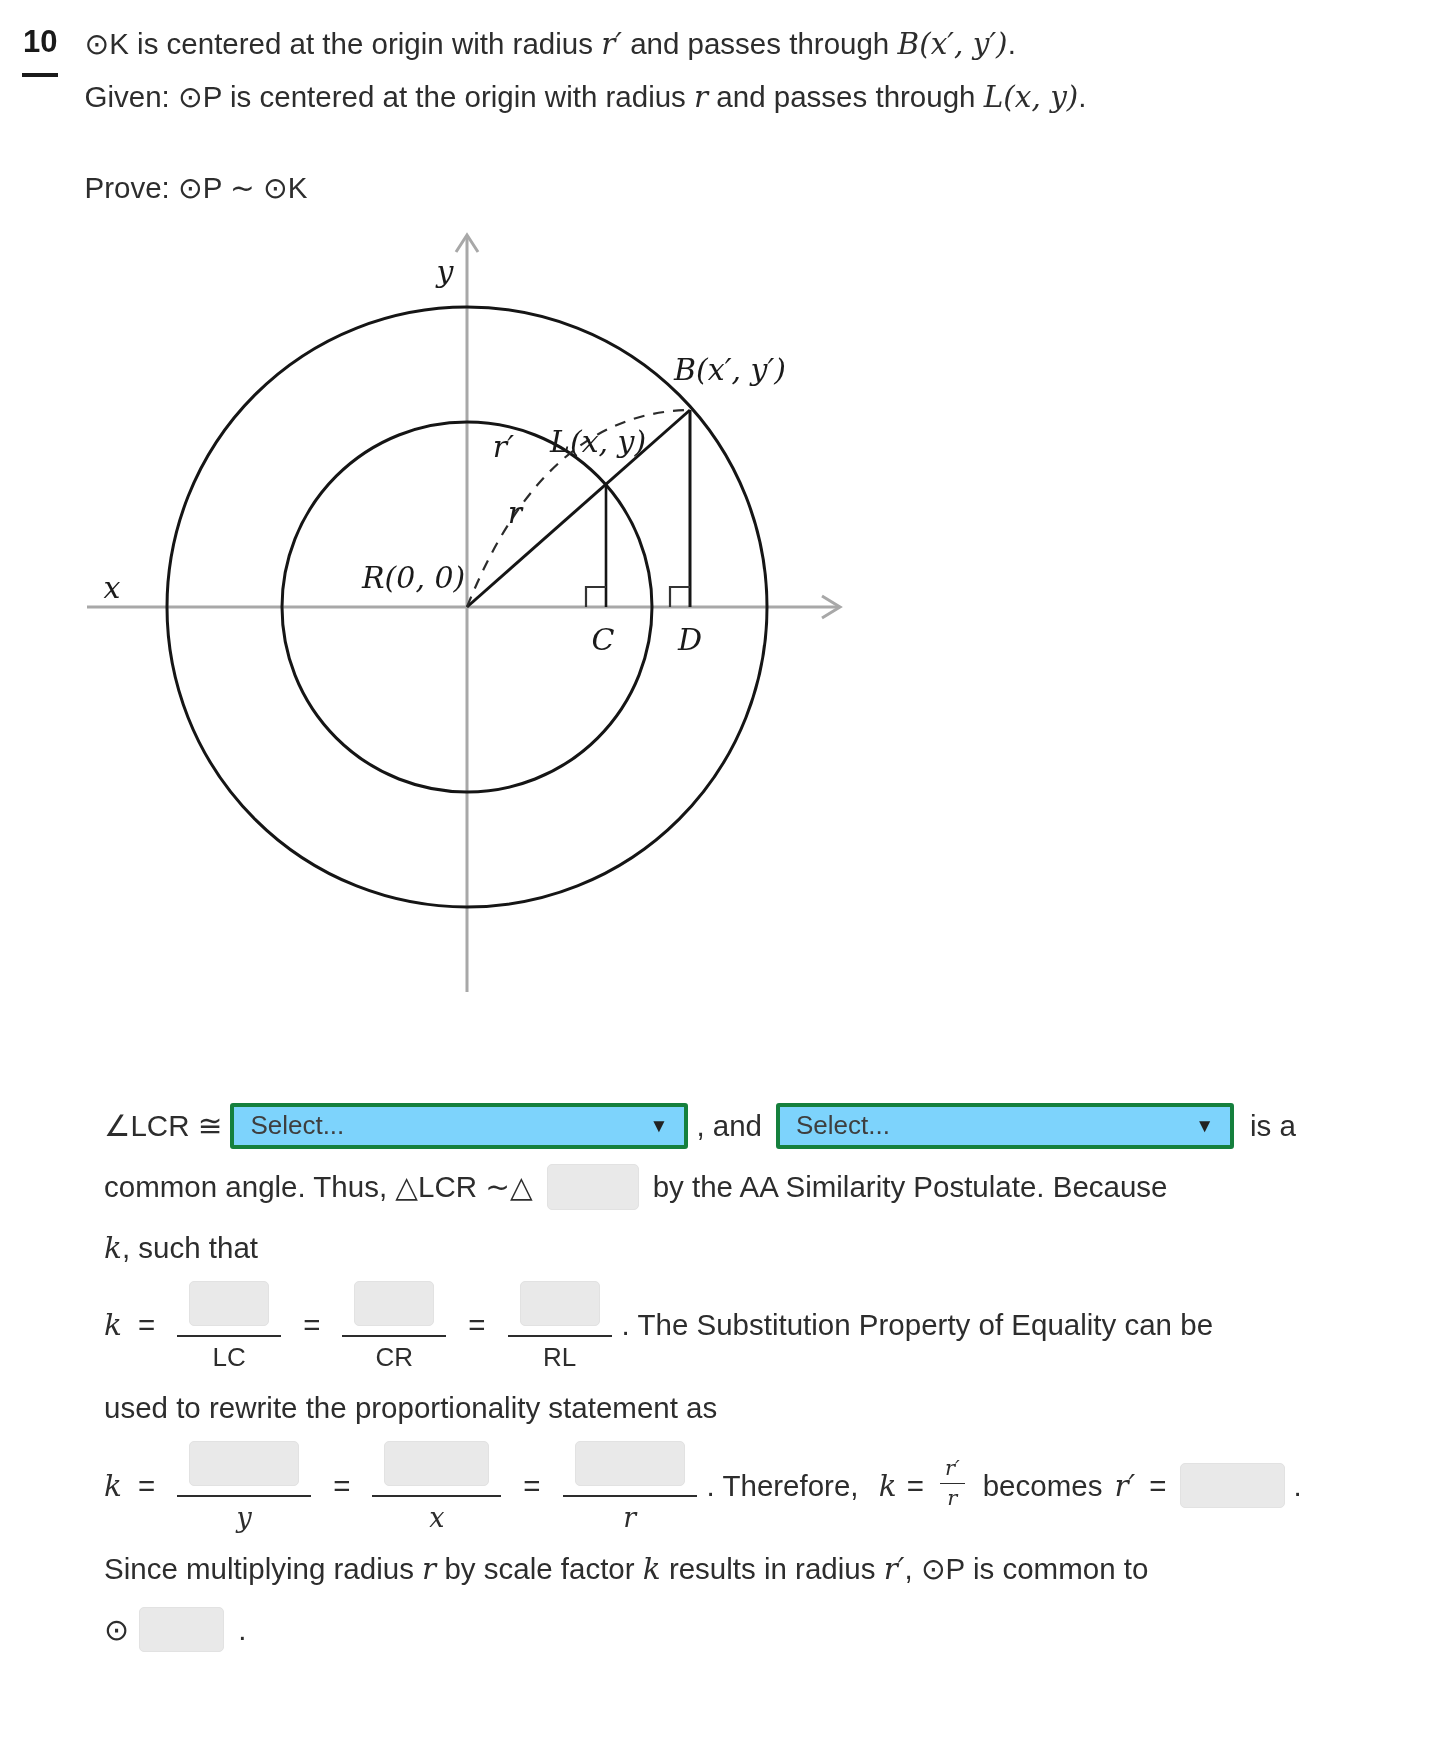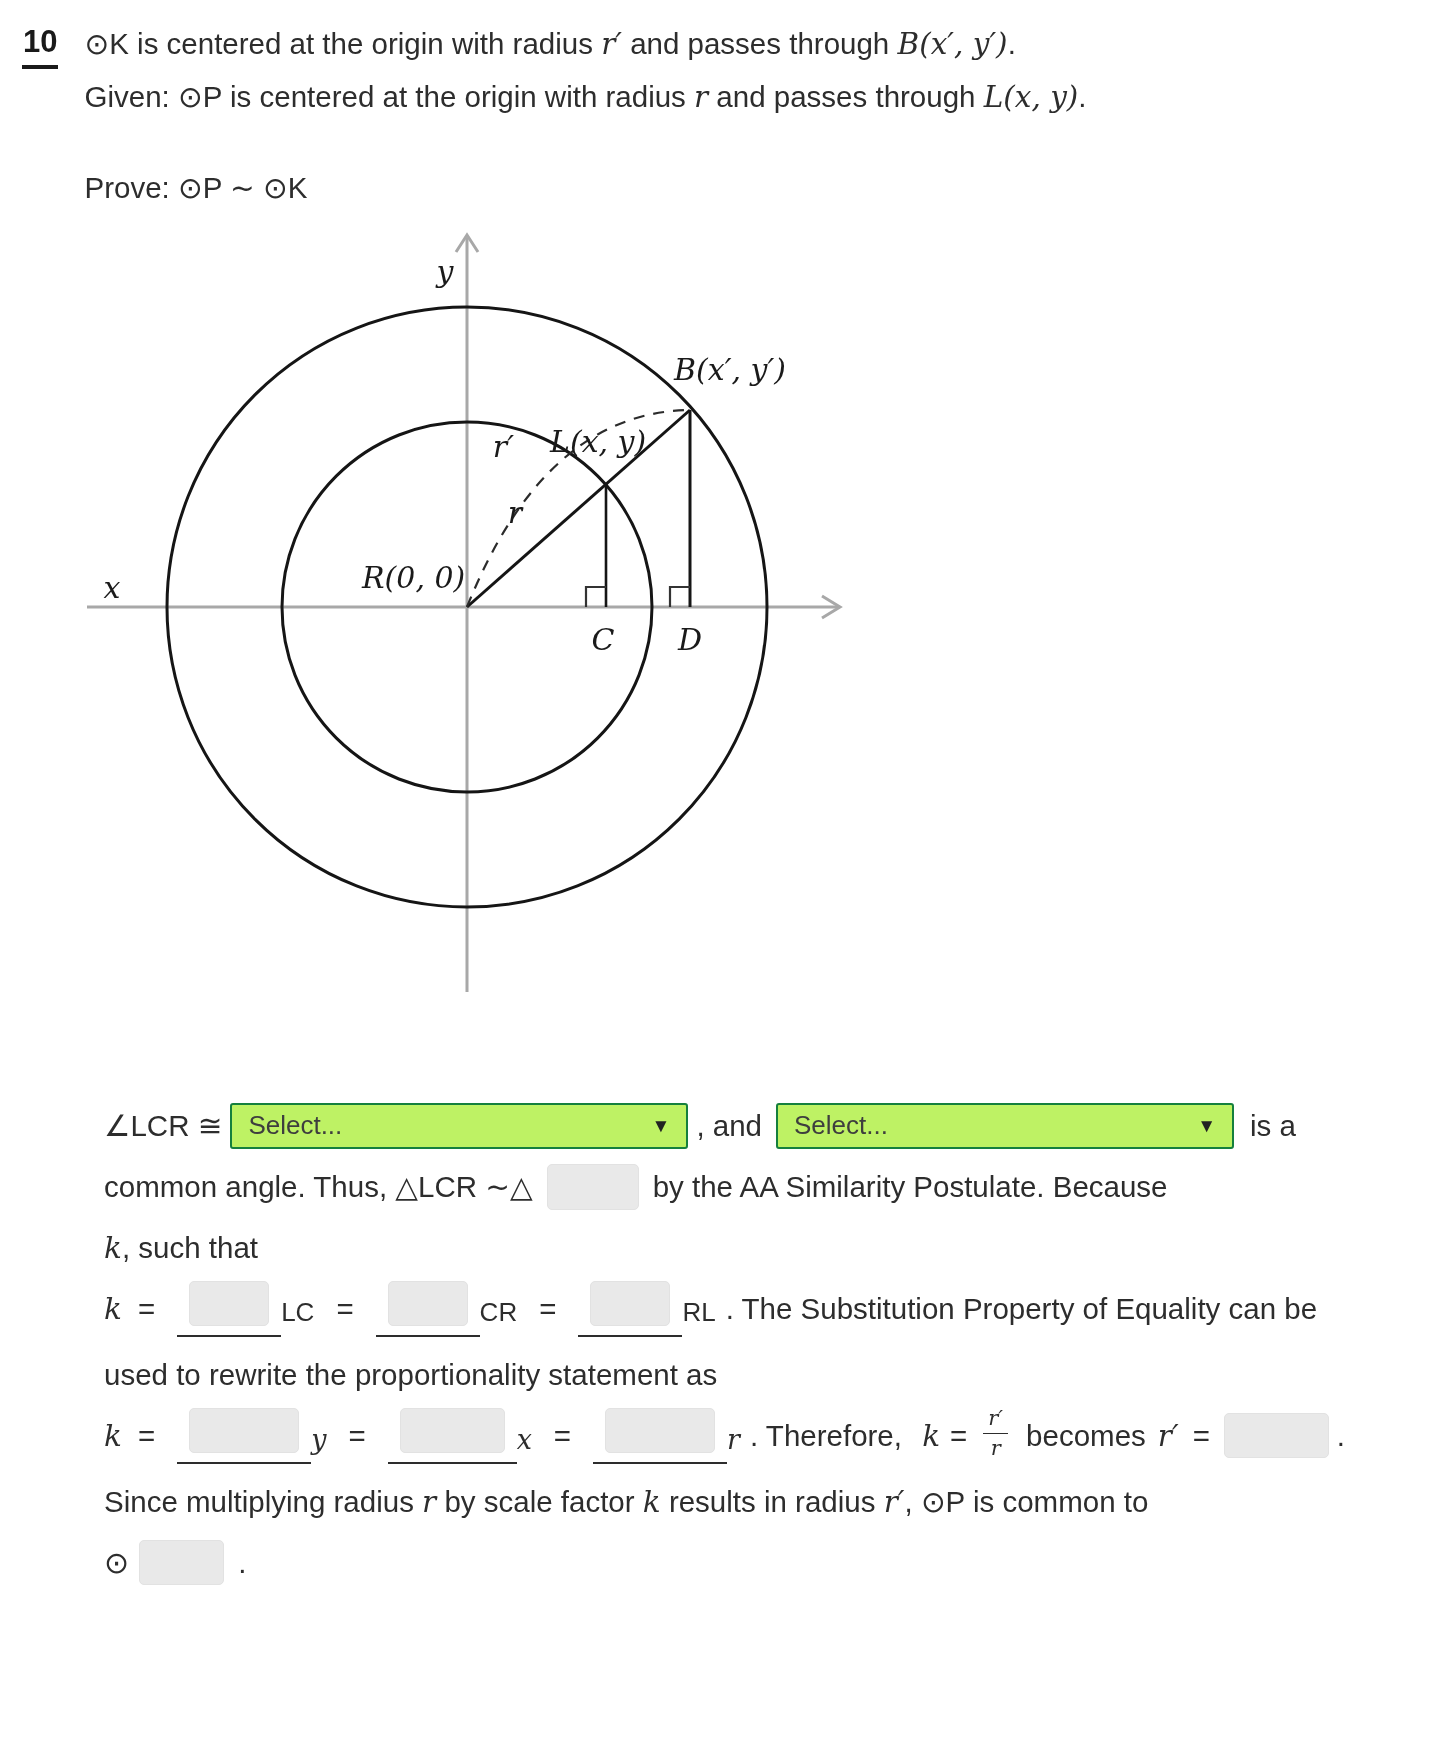--- a/index.html
+++ b/index.html
@@ -1,47 +1,47 @@
 <!DOCTYPE html>
 <html><head>
 <meta charset="utf-8">
 <style>
   * { box-sizing: border-box; }
   body { margin:0; background:#ffffff; color:#2d2d2d; font-family:"Liberation Sans", sans-serif; }
   .page { width:1452px; padding:18px 30px 56px 22px; }
 
   
   .hdr { display:flex; align-items:flex-start; }
-  .num { font-size:31px; font-weight:bold; color:#1a1a1a; border-bottom:4px solid #1a1a1a; padding:0 1px 5px 1px; margin-top:6px; }
+  .num { font-size:31px; font-weight:bold; color:#1a1a1a; border-bottom:4px solid #1a1a1a; padding:0 1px 13px 1px; margin-top:6px; }
   .hdr-text { margin-left:26px; font-size:29.5px; line-height:1.76; }
   .math { font-family:"DejaVu Serif", serif; font-style:italic; }
   .prove-line { margin-top:38px; }
 
   
   .diagram-wrap { margin:6px 0 0 40px; }
   .dlabel { font-family:"DejaVu Serif", serif; font-style:italic; font-size:30px; fill:#1a1a1a; }
 
   
   .proof { margin-top:64px; margin-left:82px; font-size:29.5px; color:#2d2d2d; }
   .row { display:flex; align-items:center; white-space:pre; margin-top:15px; min-height:46px; }
   .row-tall { margin-top:10px; }
 
   .select { display:inline-flex; align-items:center; justify-content:space-between; width:458px; height:46px;
-            background:#bef264; border:2px solid #15803d; border-radius:3px; padding:0 16px;
+            background:#7dd3fc; border:4px solid #15803d; border-radius:3px; padding:0 16px;
             font-size:26px; color:#3e3e3e; cursor:pointer; flex:none; }
   .caret { font-size:19px; color:#222; margin-left:10px; }
 
   .blank { display:inline-block; background:#e9e9e9; border:1px solid #e2e2e2; border-radius:5px;
            width:92px; height:46px; flex:none; }
   .blank.w80 { width:80px; height:45px; }
   .blank.w110 { width:110px; height:45px; }
   .blank.w105 { width:105px; height:45px; }
   .blank.w85 { width:85px; height:45px; }
 
-  .frac { display:inline-flex; flex-direction:row; align-items:center; margin:0 6px; flex:none; }
+  .frac { display:inline-flex; flex-direction:column; align-items:center; margin:0 6px; flex:none; }
   .frac-num { padding:0 12px 9px 12px; border-bottom:2.5px solid #2d2d2d; display:flex; justify-content:center; }
   .frac-den { margin-top:7px; font-size:26px; line-height:1; color:#2d2d2d; }
   .frac-den.math { font-size:27px; }
 
   .frac-sm { display:inline-flex; flex-direction:column; align-items:center; margin:0 6px; transform:translateY(-2px); flex:none; }
   .frac-sm .n { font-family:"DejaVu Serif", serif; font-style:italic; font-size:21px; line-height:1; padding:0 5px 4px 5px; border-bottom:1.8px solid #2d2d2d; }
   .frac-sm .d { font-family:"DejaVu Serif", serif; font-style:italic; font-size:21px; line-height:1; margin-top:4px; }
 
   .eq { margin:0 16px; }
   .gap-r8 { margin-right:8px; }

